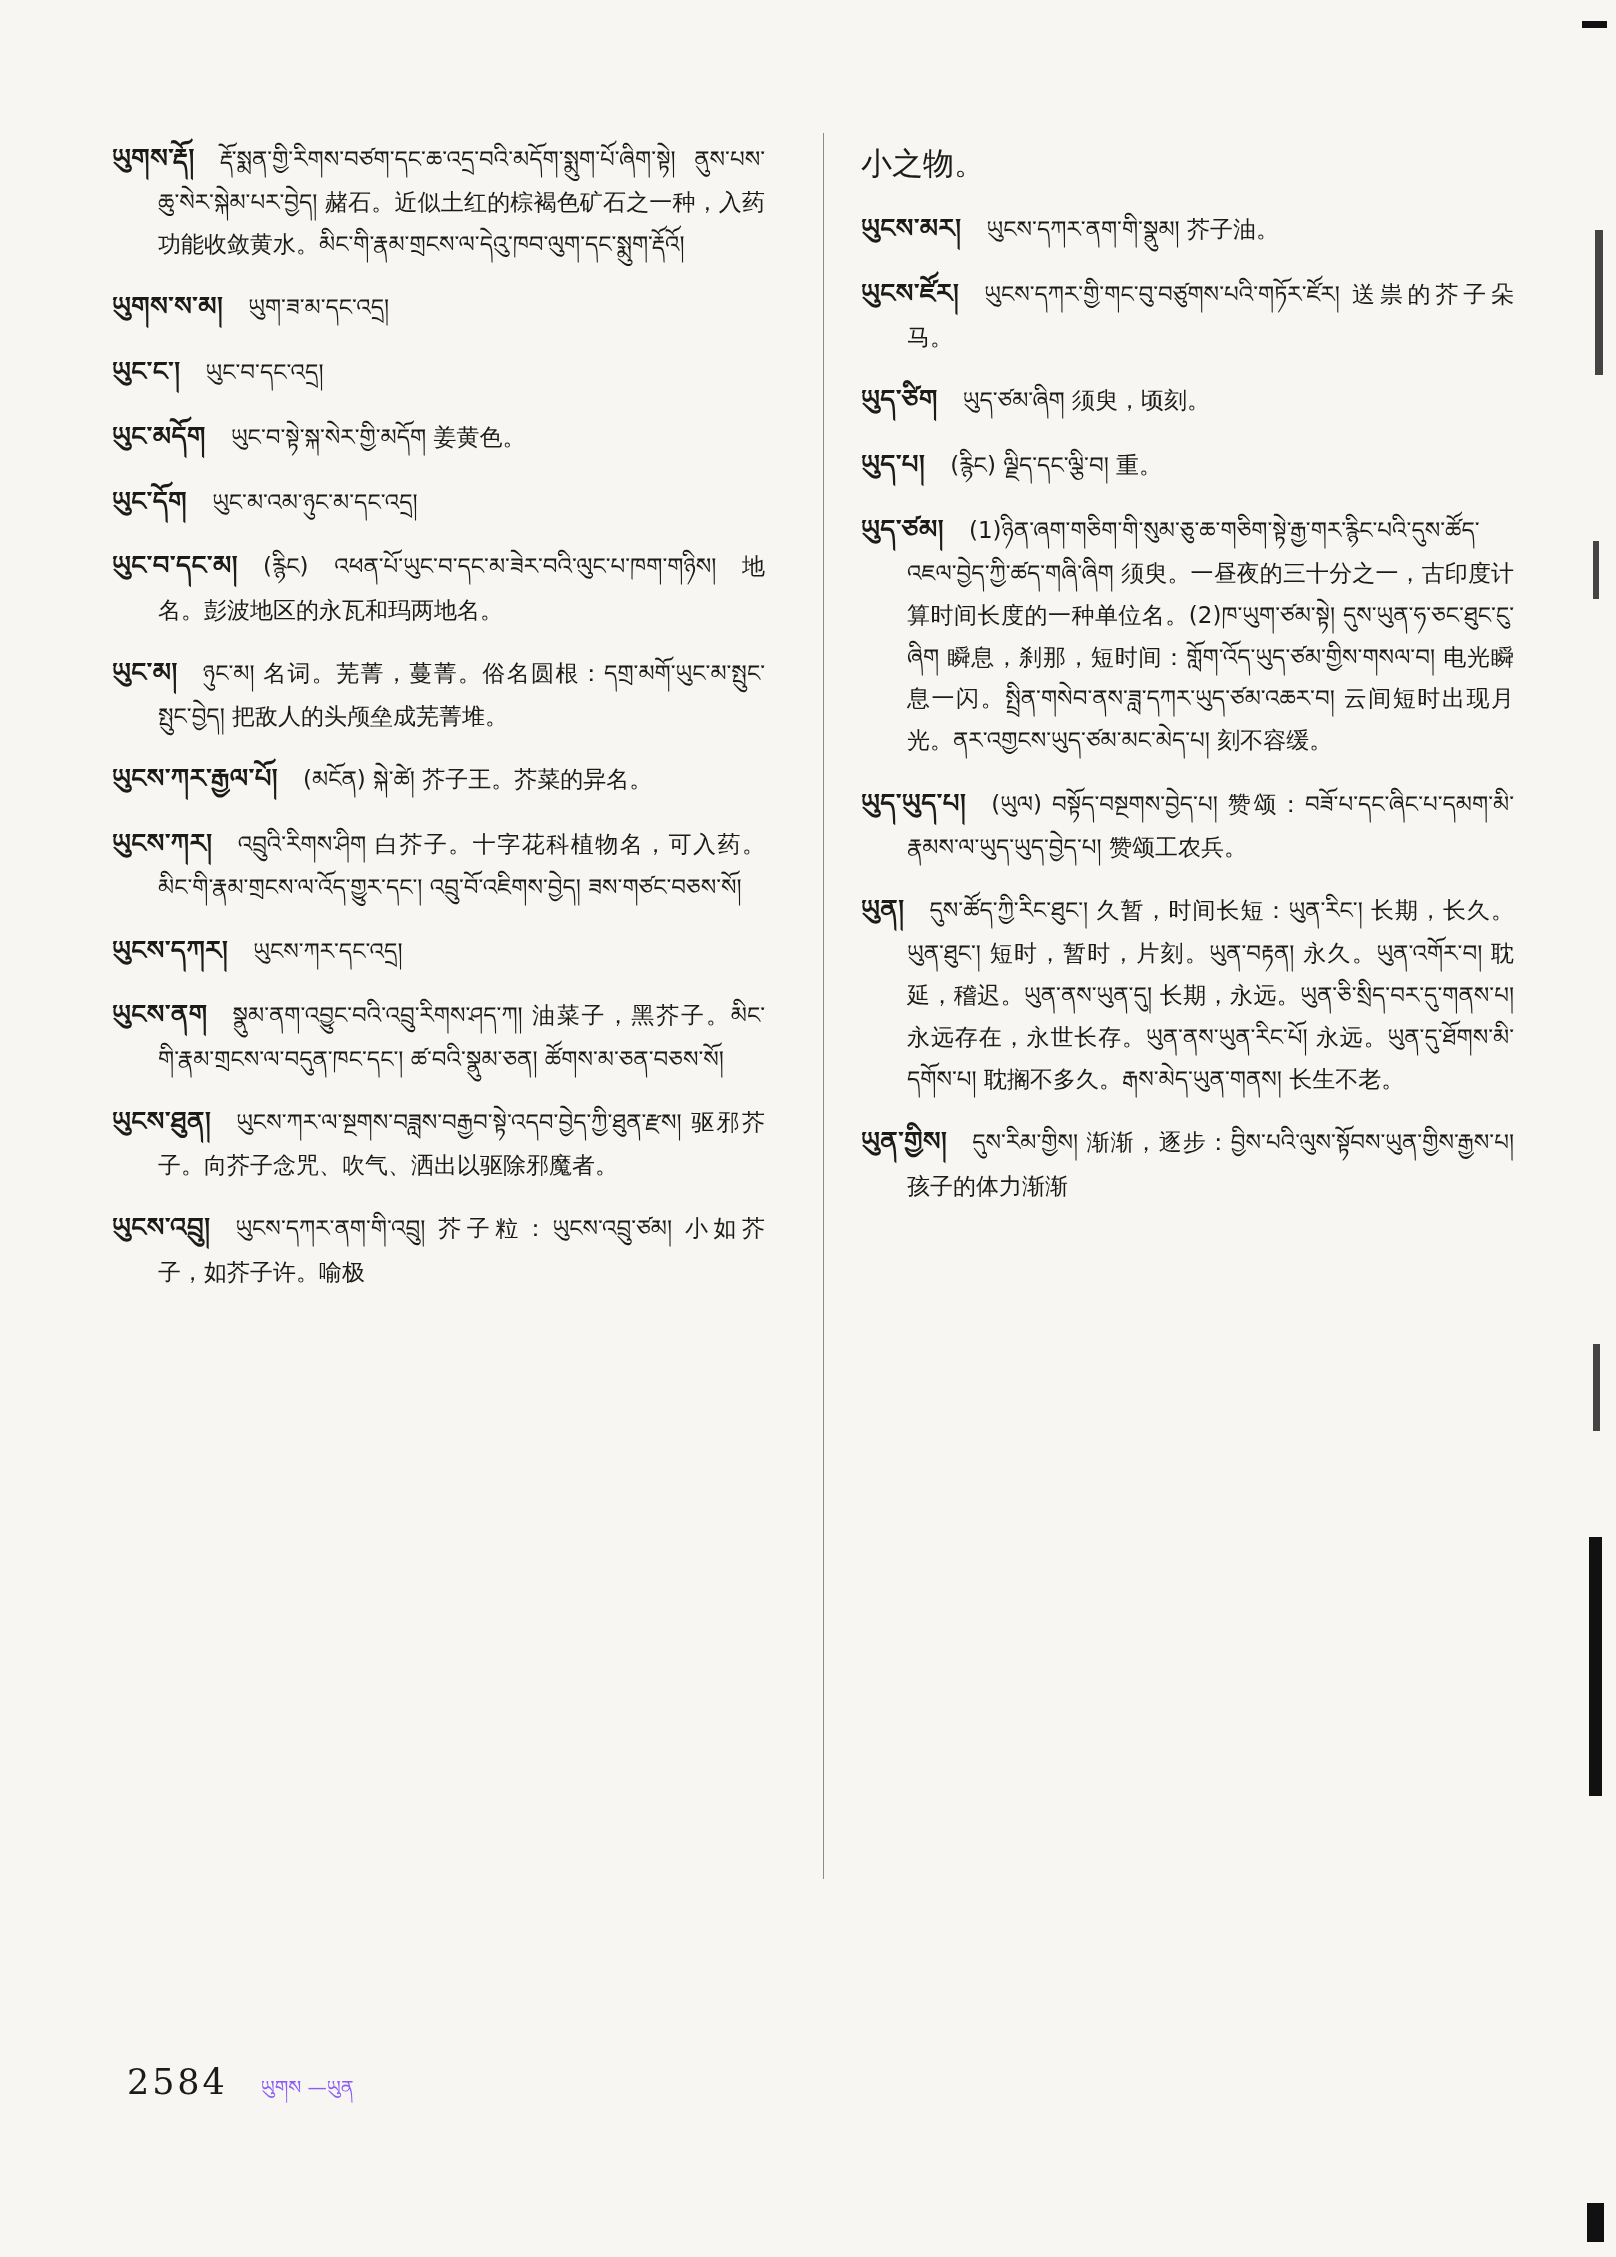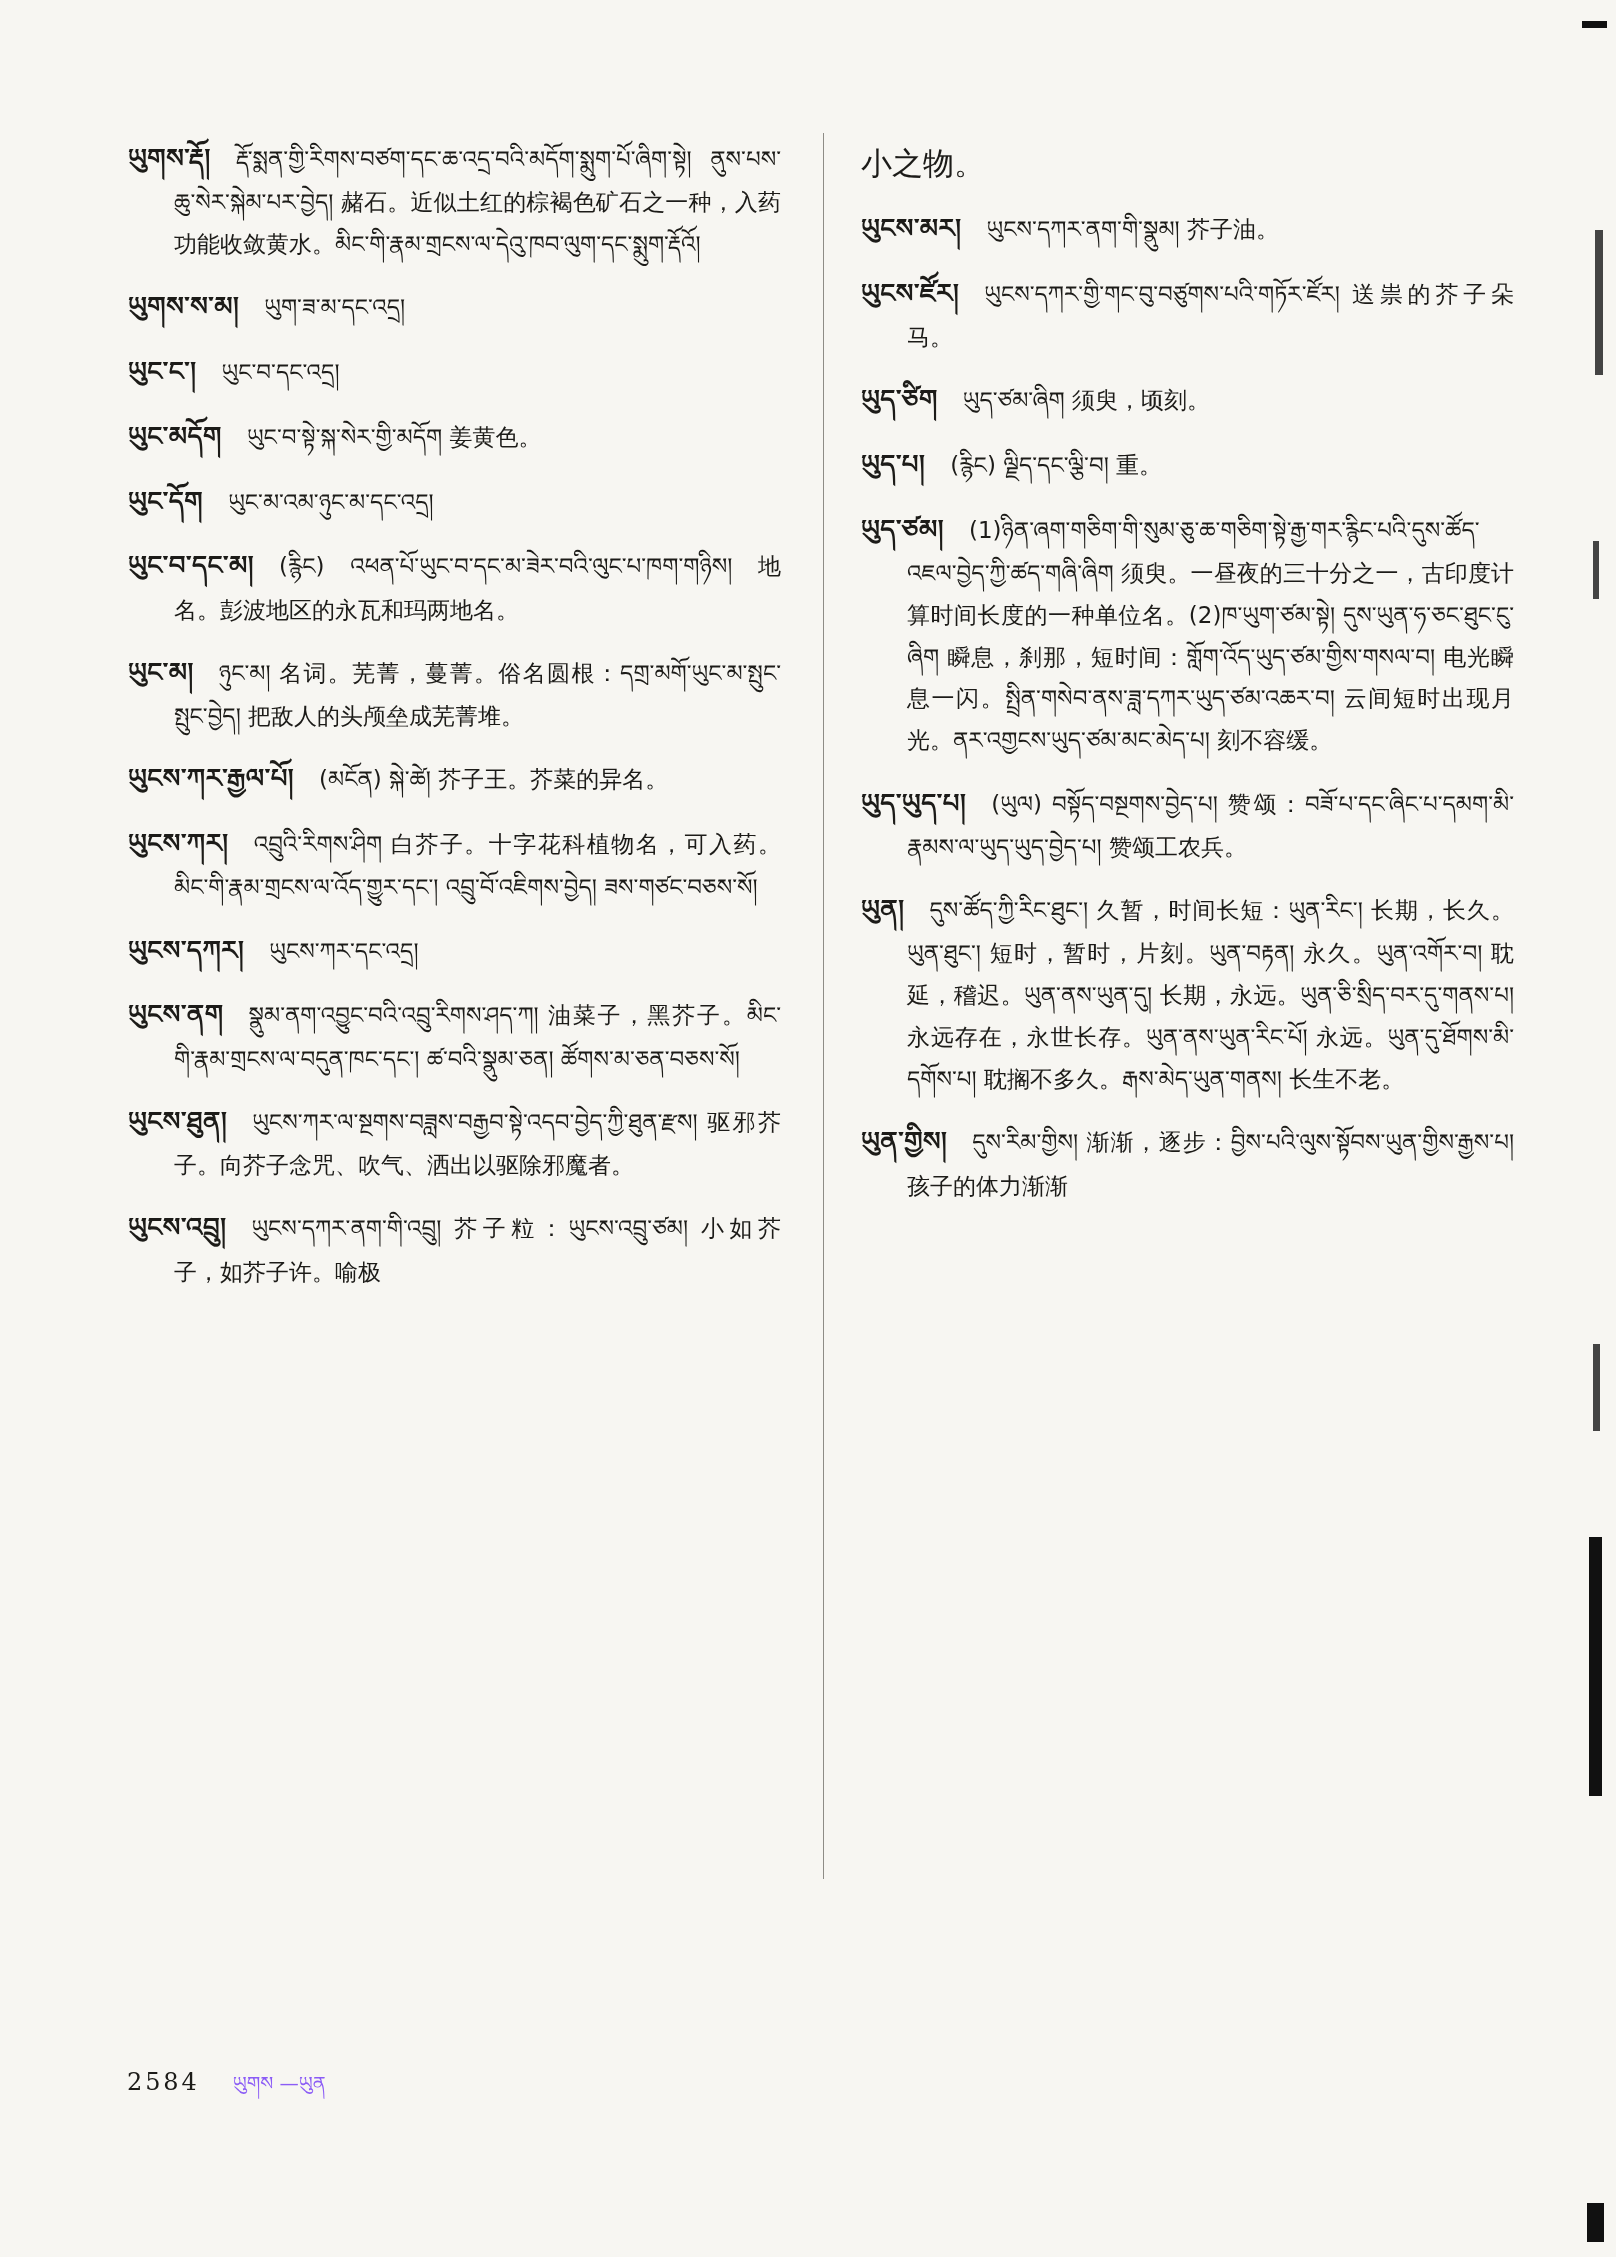--- a/index.html
+++ b/index.html
@@ -16,21 +16,21 @@
     overflow: hidden;
   }
   .page {
     position: absolute;
     inset: 0;
   }
   .column {
     position: absolute;
     top: 135px;
   }
-  .column.left  { left: 128px;  width: 653px; }
+  .column.left  { left: 112px;  width: 653px; }
   .column.right { left: 861px;  width: 653px; }
   .col-divider {
     position: absolute;
     left: 823px;
     top: 133px;
     width: 1px;
     height: 1746px;
     background: #8e8c86;
   }
   .entry {
@@ -56,21 +56,21 @@
   .footer {
     position: absolute;
     left: 127px;
     top: 2062px;
     display: flex;
     align-items: baseline;
     gap: 33px;
   }
   .page-number {
     font-family: "DejaVu Serif", serif;
-    font-size: 24px;
+    font-size: 35px;
     letter-spacing: 2.9px;
   }
   .footer-range {
     font-size: 19.3px;
     color: #8b5cf6;
   }
   .artifact {
     position: absolute;
     background: #111;
   }

